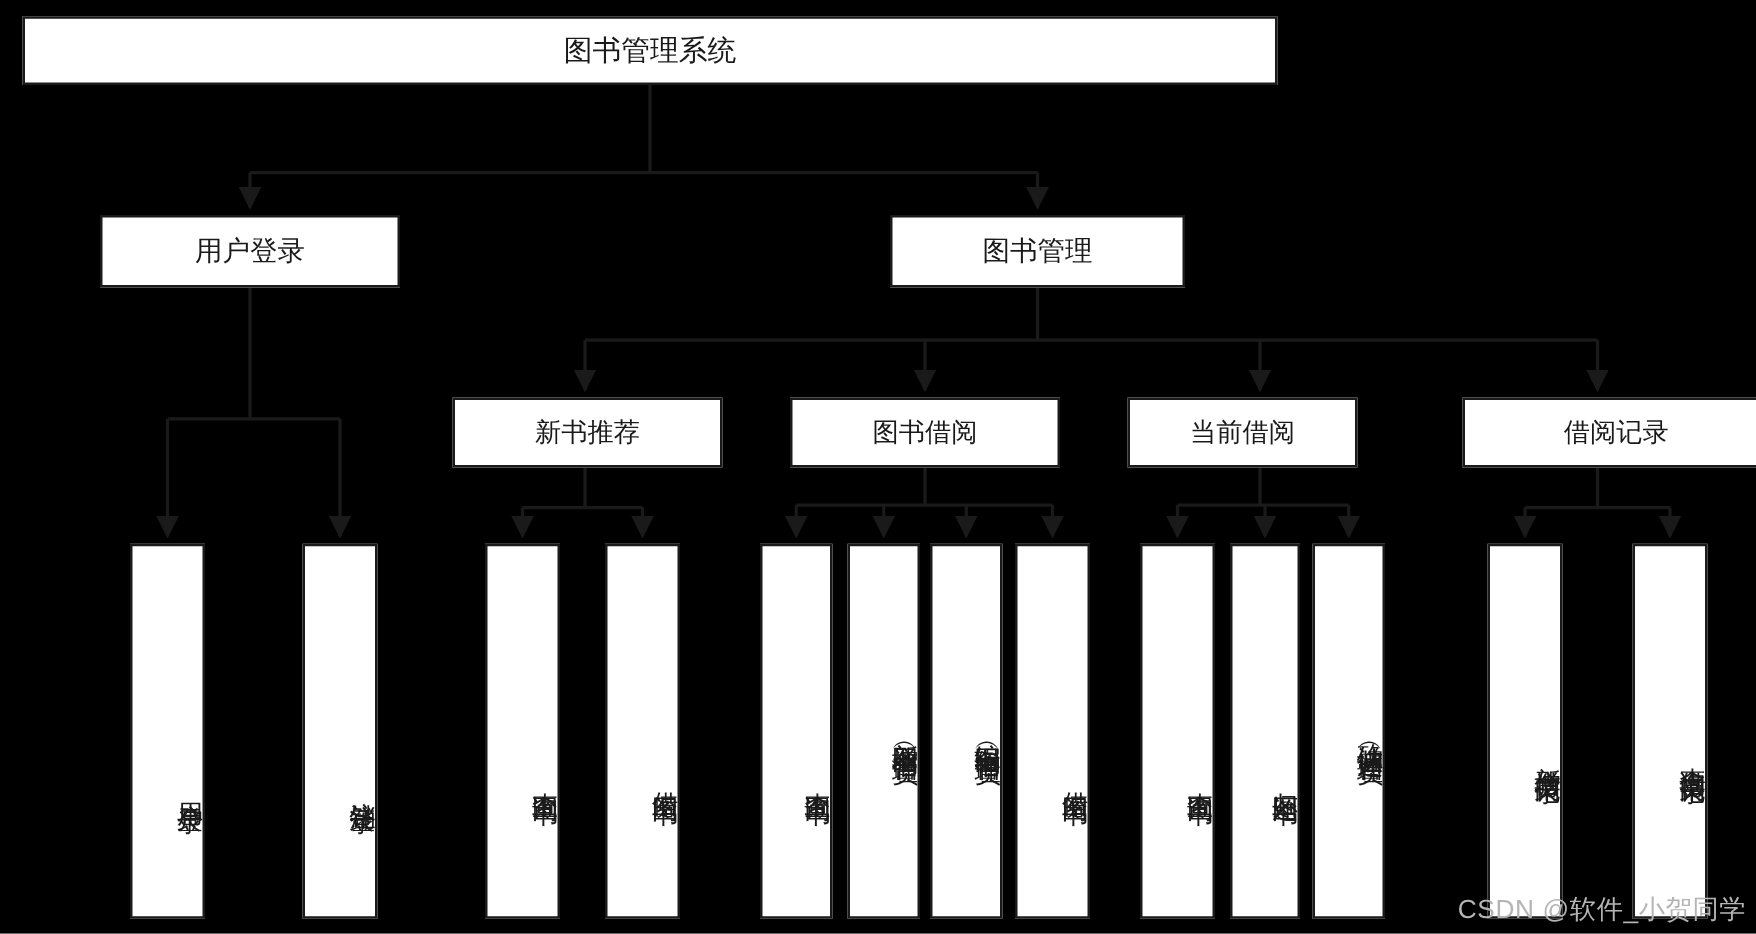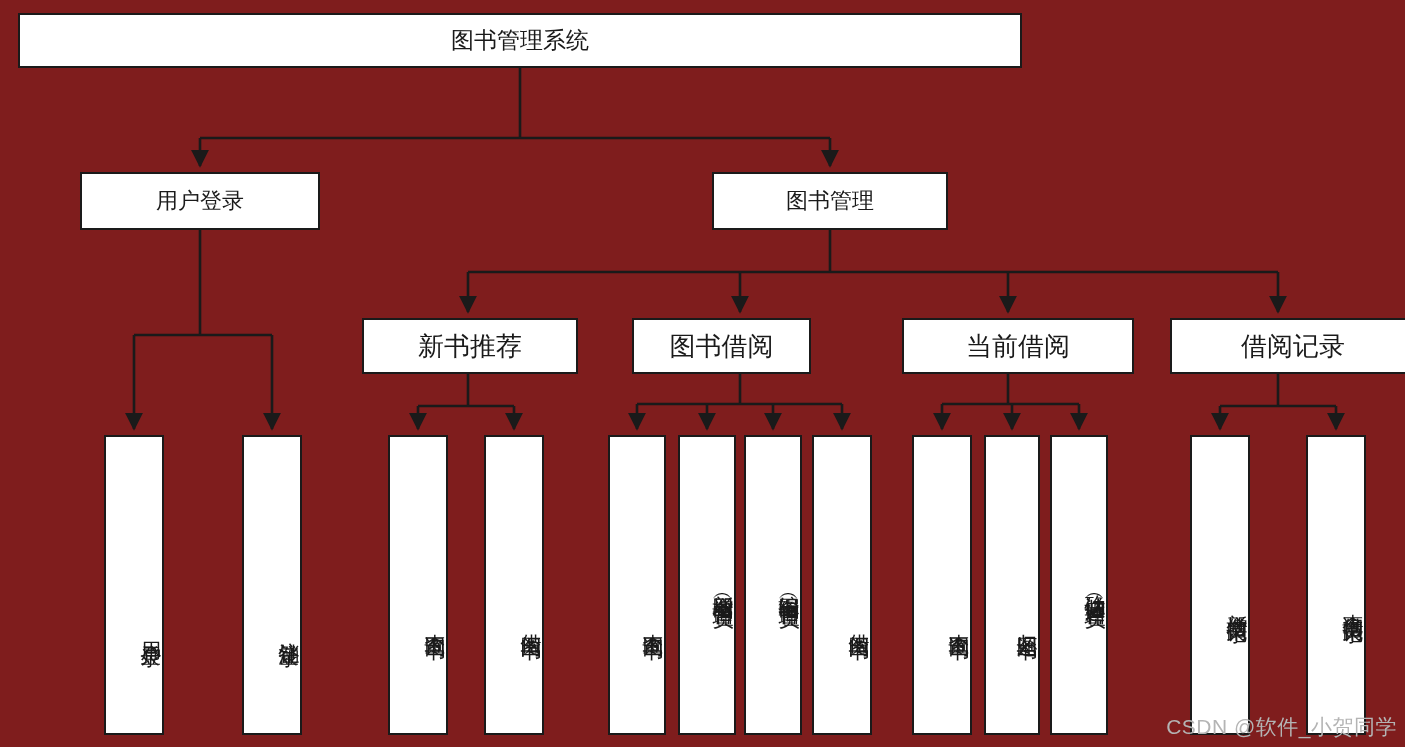--- a/index.html
+++ b/index.html
@@ -7,41 +7,41 @@
     padding: 0;
     background: #ffffff;
   }
   body {
     font-family: "Liberation Sans", "DejaVu Sans", sans-serif;
   }
   #canvas {
     position: relative;
     width: 1405px;
     height: 747px;
-    background: #7f1d1d;
+    background: #000000;
     overflow: hidden;
   }
   .node {
     position: absolute;
     box-sizing: border-box;
     border: 2px solid #1a1a1a;
     background: #ffffff;
     display: flex;
     align-items: center;
     justify-content: center;
     color: #1a1a1a;
   }
   .node.root {
     font-size: 23px;
   }
   .node.lvl2 {
     font-size: 22px;
   }
   .node.lvl3 {
-    font-size: 26px;
+    font-size: 21px;
   }
   .node.leaf {
     font-size: 21px;
     writing-mode: vertical-rl;
     text-orientation: upright;
     letter-spacing: 2px;
     padding-top: 6px;
     align-items: flex-start;
     justify-content: center;
     line-height: 1.05;
@@ -133,24 +133,24 @@
   <div class="node lvl2" style="left:80px; top:172px; width:240px; height:58px;">
     <span class="label">用户登录</span>
   </div>
   <div class="node lvl2" style="left:712px; top:172px; width:236px; height:58px;">
     <span class="label">图书管理</span>
   </div>
 
   <div class="node lvl3" style="left:362px; top:318px; width:216px; height:56px;">
     <span class="label">新书推荐</span>
   </div>
-  <div class="node lvl3" style="left:632px; top:318px; width:179px; height:56px;">
+  <div class="node lvl3" style="left:632px; top:318px; width:216px; height:56px;">
     <span class="label">图书借阅</span>
   </div>
-  <div class="node lvl3" style="left:902px; top:318px; width:232px; height:56px;">
+  <div class="node lvl3" style="left:902px; top:318px; width:184px; height:56px;">
     <span class="label">当前借阅</span>
   </div>
   <div class="node lvl3" style="left:1170px; top:318px; width:246px; height:56px;">
     <span class="label">借阅记录</span>
   </div>
 
   <div class="node leaf" style="left:104px; top:435px; width:60px; height:300px; padding-top:88px;">
     <span class="label">用户登录</span>
   </div>
   <div class="node leaf" style="left:242px; top:435px; width:60px; height:300px; padding-top:88px;">

